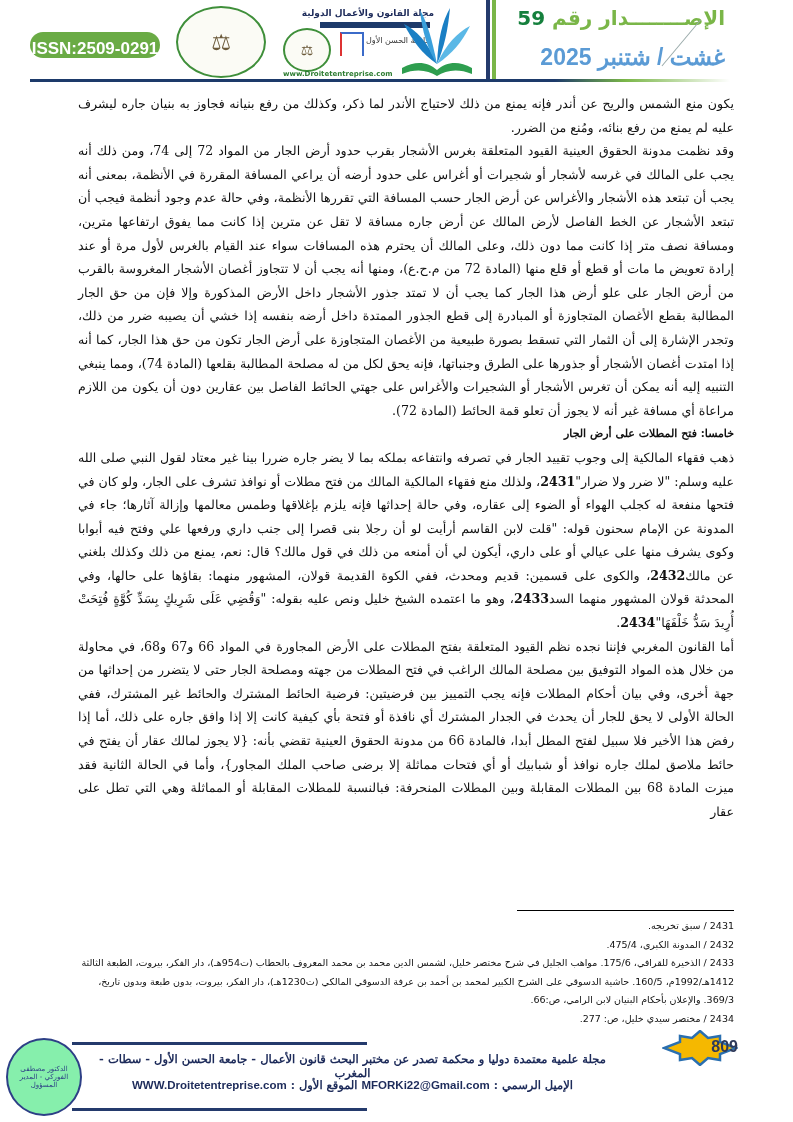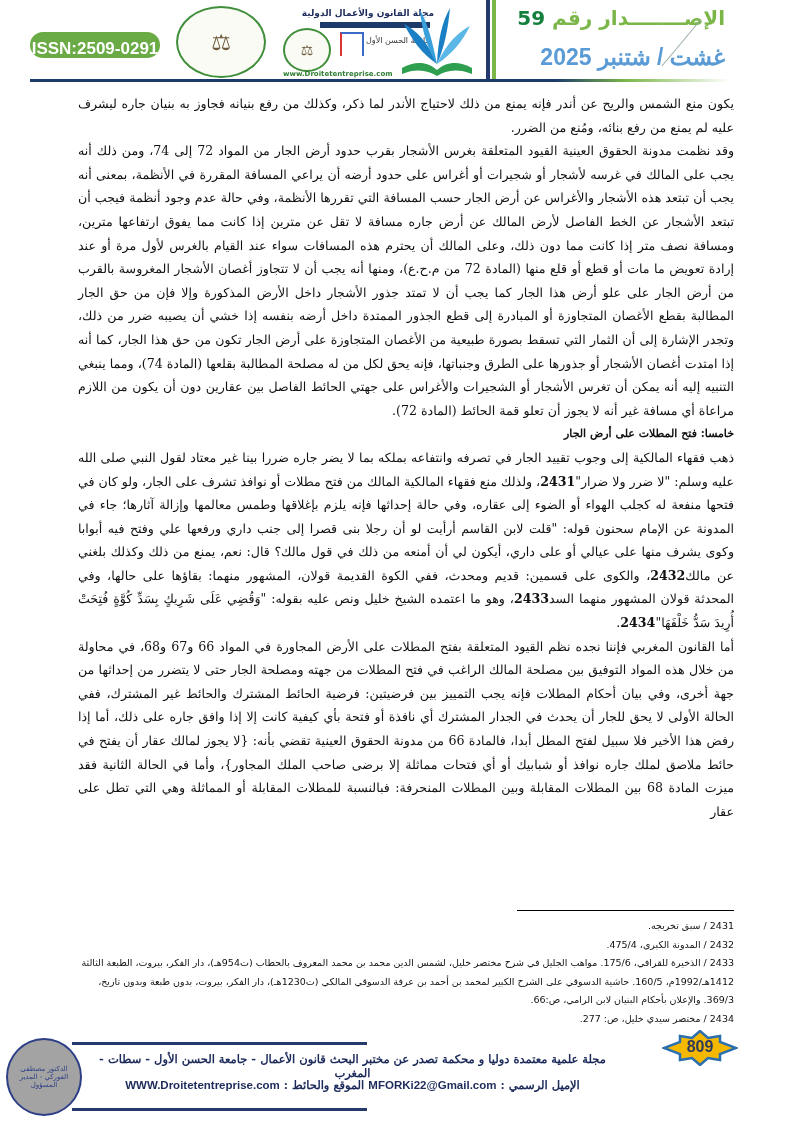--- a/index.html
+++ b/index.html
@@ -50,24 +50,24 @@
 
   .footer { position: absolute; left: 0; top: 1030px; width: 793px; height: 92px; }
   .f-rule-top { position: absolute; left: 72px; top: 12px; width: 295px; height: 3px; background: #243a6c; }
   .f-rule-bot { position: absolute; left: 72px; top: 78px; width: 295px; height: 3px; background: #243a6c; }
   .f-line1 { position: absolute; left: 80px; top: 22px; width: 545px; direction: rtl; text-align: center;
              font-size: 11.5px; font-weight: bold; font-family: "DejaVu Serif", serif; color: #1d2b5a; }
   .f-line2 { position: absolute; left: 80px; top: 48px; width: 545px; direction: rtl; text-align: center;
              font-size: 11.5px; font-weight: bold; font-family: "DejaVu Serif", serif; color: #1d2b5a; }
   .f-line2 .ltr { direction: ltr; unicode-bidi: embed; font-family: "Liberation Sans", sans-serif; }
   .badge { position: absolute; left: 662px; top: 0px; width: 76px; height: 36px; }
-  .badge-num { position: absolute; left: 662px; top: 8px; width: 76px; text-align: center;
+  .badge-num { position: absolute; left: 662px; top: 8px; width: 76px; text-align: right;
                font-family: "Liberation Sans", sans-serif; font-weight: bold; font-size: 16px; color: #2e3a5a; }
   .seal3 { position: absolute; left: 6px; top: 8px; width: 72px; height: 74px; border: 2px solid #2d3f86;
-           border-radius: 50%; background: #a3a3a3; display: flex; align-items: center; justify-content: center;
+           border-radius: 50%; background: #86efac; display: flex; align-items: center; justify-content: center;
            font-size: 7px; color: #2d3f86; text-align: center; font-family: "DejaVu Sans", sans-serif; }
 </style>
 </head>
 <body>
 
 <div class="header">
   <div class="issn">ISSN:2509-0291</div>
   <div class="seal seal1">
     <span class="scale">⚖</span>
   </div>
@@ -115,21 +115,21 @@
 
 <div class="footer">
   <div class="seal3">
     <span>الدكتور مصطفى الفوركي - المدير المسؤول</span>
   </div>
   <div class="f-rule-top"></div>
   <div class="f-line1">مجلة علمية معتمدة دوليا و محكمة تصدر عن مختبر البحث قانون الأعمال - جامعة الحسن الأول - سطات - المغرب</div>
   <div class="f-line2">
     <span>الإميل الرسمي :</span>
     <span class="ltr">MFORKi22@Gmail.com</span>
-    <span>الموقع والحائط :</span>
+    <span>الموقع الأول :</span>
     <span class="ltr">WWW.Droitetentreprise.com</span>
   </div>
   <div class="f-rule-bot"></div>
   <svg class="badge" viewBox="0 0 76 36">
     <polygon points="38,1 46,8 58,6 58,12 74,18 58,24 58,30 46,28 38,35 30,28 18,30 18,24 2,18 18,12 18,6 30,8" fill="#f5b800" stroke="#2a6fb0" stroke-width="2.5"></polygon>
   </svg>
   <div class="badge-num">809</div>
 </div>
 
 </body></html>

